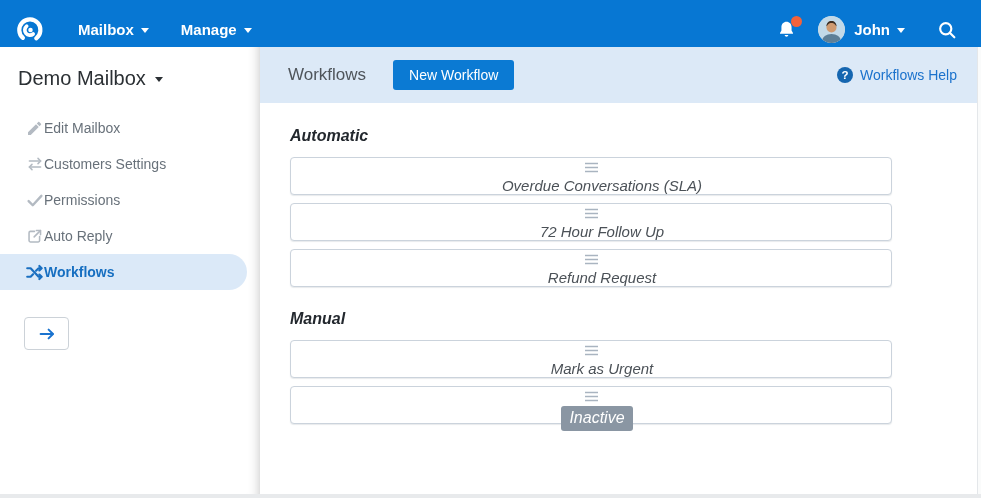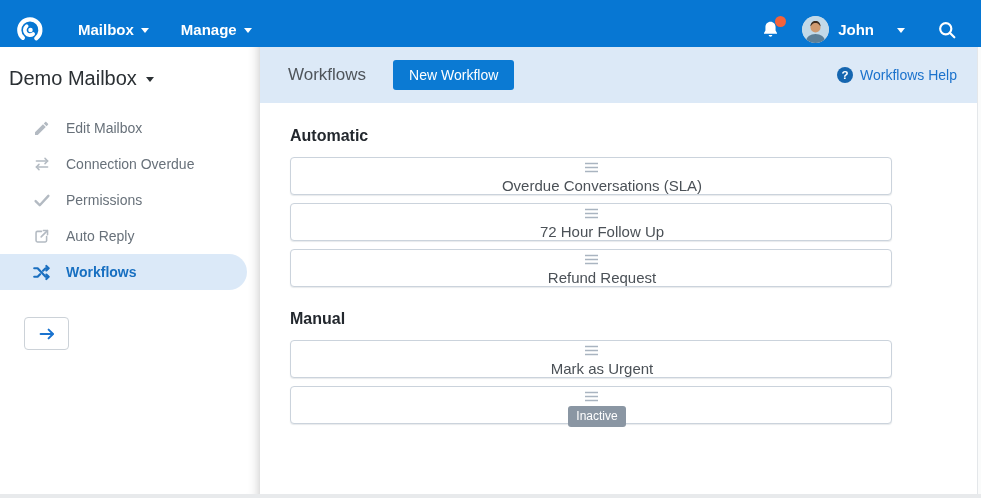--- a/index.html
+++ b/index.html
@@ -26,37 +26,37 @@
     border-top:5px solid currentColor; display:inline-block; margin-top:2px;
   }
   .nav-spacer { flex:1; }
   .nav-icon-btn { position:relative; padding:6px 10px; cursor:pointer; display:flex; align-items:center; }
   .notif-dot {
     position:absolute; top:2px; right:4px; width:11px; height:11px;
     border-radius:50%; background:#f4623a;
   }
   .user-menu { display:flex; align-items:center; gap:9px; padding:0 12px; cursor:pointer; height:47px; }
   .avatar { width:27px; height:27px; border-radius:50%; overflow:hidden; background:#c6dcea; flex:none; }
-  .user-name { font-size:15px; font-weight:600; display:flex; align-items:center; gap:23px; }
+  .user-name { font-size:15px; font-weight:600; display:flex; align-items:center; gap:7px; }
   .search-btn { margin-left:10px; }
 
   
   .sidebar {
     position:absolute; top:47px; left:0; bottom:4px; width:260px; background:#fff;
     box-shadow:inset -12px 0 12px -12px rgba(0,0,0,0.25); z-index:10;
   }
-  .mailbox-head { padding:20px 24px 0 9px; }
+  .mailbox-head { padding:20px 24px 0 18px; }
   .mailbox-name {
     font-size:20px; color:#2b3034; display:flex; align-items:center; gap:9px; cursor:pointer;
   }
   .mailbox-name .caret { border-top-color:#2b3034; }
   .mailbox-email { margin-top:7px; font-size:13px; color:#9aa2a9; }
   .side-menu { margin-top:20px; }
   .side-item {
-    display:flex; align-items:center; gap:15px; height:36px; padding-left:32px;
+    display:flex; align-items:center; height:36px; padding-left:25px;
     font-size:14px; color:#68717a; cursor:pointer;
   }
   .side-item .s-icon { width:19px; height:19px; display:flex; align-items:center; justify-content:center; flex:none; }
   .side-item.active {
     background:#dbe9f8; border-radius:0 18px 18px 0; margin-right:13px;
     color:#176fc1; font-weight:bold;
   }
   .collapse-btn {
     margin:27px 0 0 24px; width:45px; height:33px; background:#fff;
     border:1px solid #ccd2d8; border-radius:4px; display:flex; align-items:center;
@@ -73,33 +73,33 @@
     margin-left:27px; background:#0b7ad3; color:#fff; border:none; border-radius:3px;
     font-size:14px; font-family:inherit; padding:7px 16px; cursor:pointer; font-weight:500;
   }
   .header-spacer { flex:1; }
   .help-link { display:flex; align-items:center; gap:7px; color:#1b72cc; font-size:14px; cursor:pointer; text-decoration:none; }
   .help-q {
     width:16px; height:16px; border-radius:50%; background:#1566b0; color:#fff;
     font-size:11.5px; font-weight:bold; line-height:16px; text-align:center; flex:none;
   }
 
-  .main { padding:24px 0 0 30px; }
+  .main { padding:24px 0 0 30px;font-style:italic; }
   .section-heading { font-size:16px; font-weight:bold; color:#23282e; margin-bottom:12px; }
   .wf-section + .wf-section { margin-top:23px; }
   .wf-list { width:602px; }
   .wf-card {
     background:#fff; border:1px solid #cbd3dc; border-radius:4px; height:38px;
     display:flex; align-items:center; padding:0 14px; margin-bottom:8px;
     box-shadow:0 1px 1px rgba(160,170,180,0.25); cursor:pointer;flex-direction:column;
   }
   .drag-handle { display:flex; align-items:center; padding:4px 2px; cursor:grab; }
   .wf-name { font-size:15px; color:#4b5157; margin-left:22px; display:flex; align-items:center; }
   .wf-badge {
-    background:#8a96a3; color:#fff; font-size:12px; padding:3px 8px 4px;
+    background:#8a96a3; color:#fff; font-size:16px; padding:3px 8px 4px;
     border-radius:3px; margin-right:10px; display:inline-block;
   }
   .wf-badge:empty { display:none; }
 
   .bottom-strip { position:absolute; left:0; right:0; bottom:0; height:4px; background:#e8eaec; z-index:40; }
   .right-gutter { position:absolute; top:47px; right:0; bottom:4px; width:4px; background:#fafbfb; border-left:1px solid #e4e7ea; z-index:20; }
 </style>
 </head>
 <body>
 
@@ -177,21 +177,21 @@
 
     <div class="side-item">
       <span class="s-icon">
         <svg width="18" height="18" viewBox="0 0 24 24" fill="none" stroke="#b3bac2" stroke-width="2" stroke-linecap="round" stroke-linejoin="round">
           <path d="M4.5 8 H19.5"></path>
             <path d="M16 4.5 L19.5 8 L16 11.5"></path>
           <path d="M19.5 16 H4.5"></path>
             <path d="M8 12.5 L4.5 16 L8 19.5"></path>
         </svg>
       </span>
-      <span>Connection Overdue</span>
+      <span>Customers Settings</span>
     </div>
 
     <div class="side-item">
       <span class="s-icon">
         <svg width="18" height="18" viewBox="0 0 24 24" fill="none" stroke="#b3bac2" stroke-width="3.2" stroke-linecap="round" stroke-linejoin="round">
           <path d="M3.5 13.5 L9 19 L20.5 6.5"></path>
         </svg>
       </span>
       <span>Permissions</span>
     </div>

